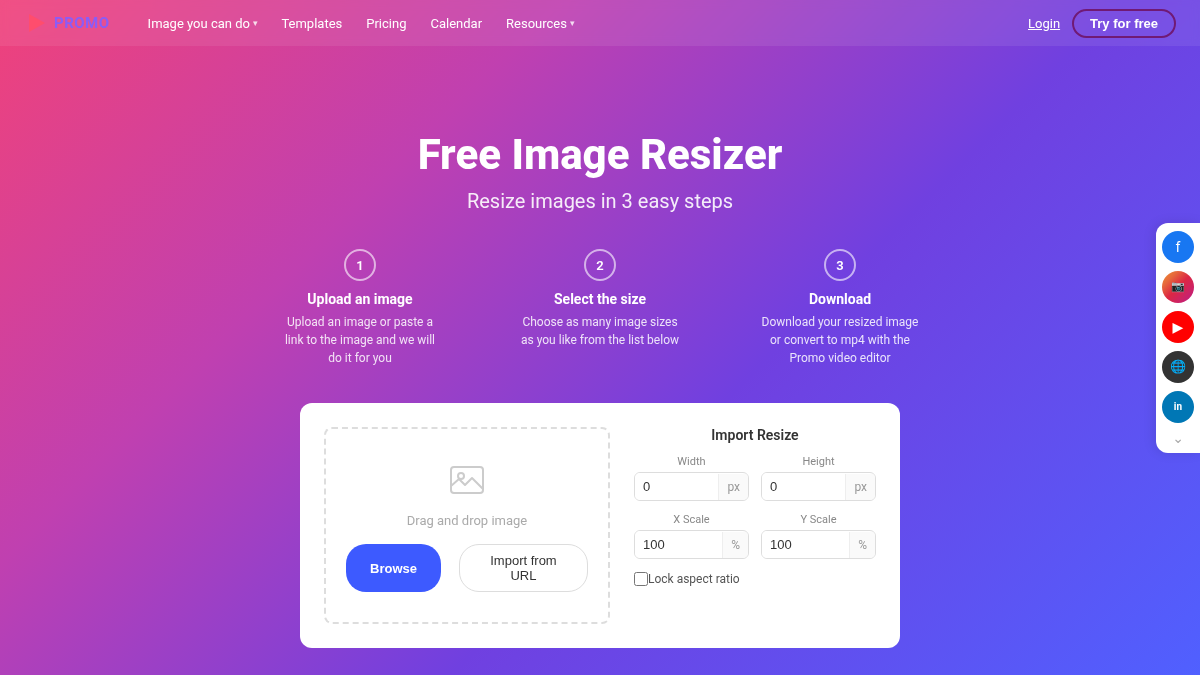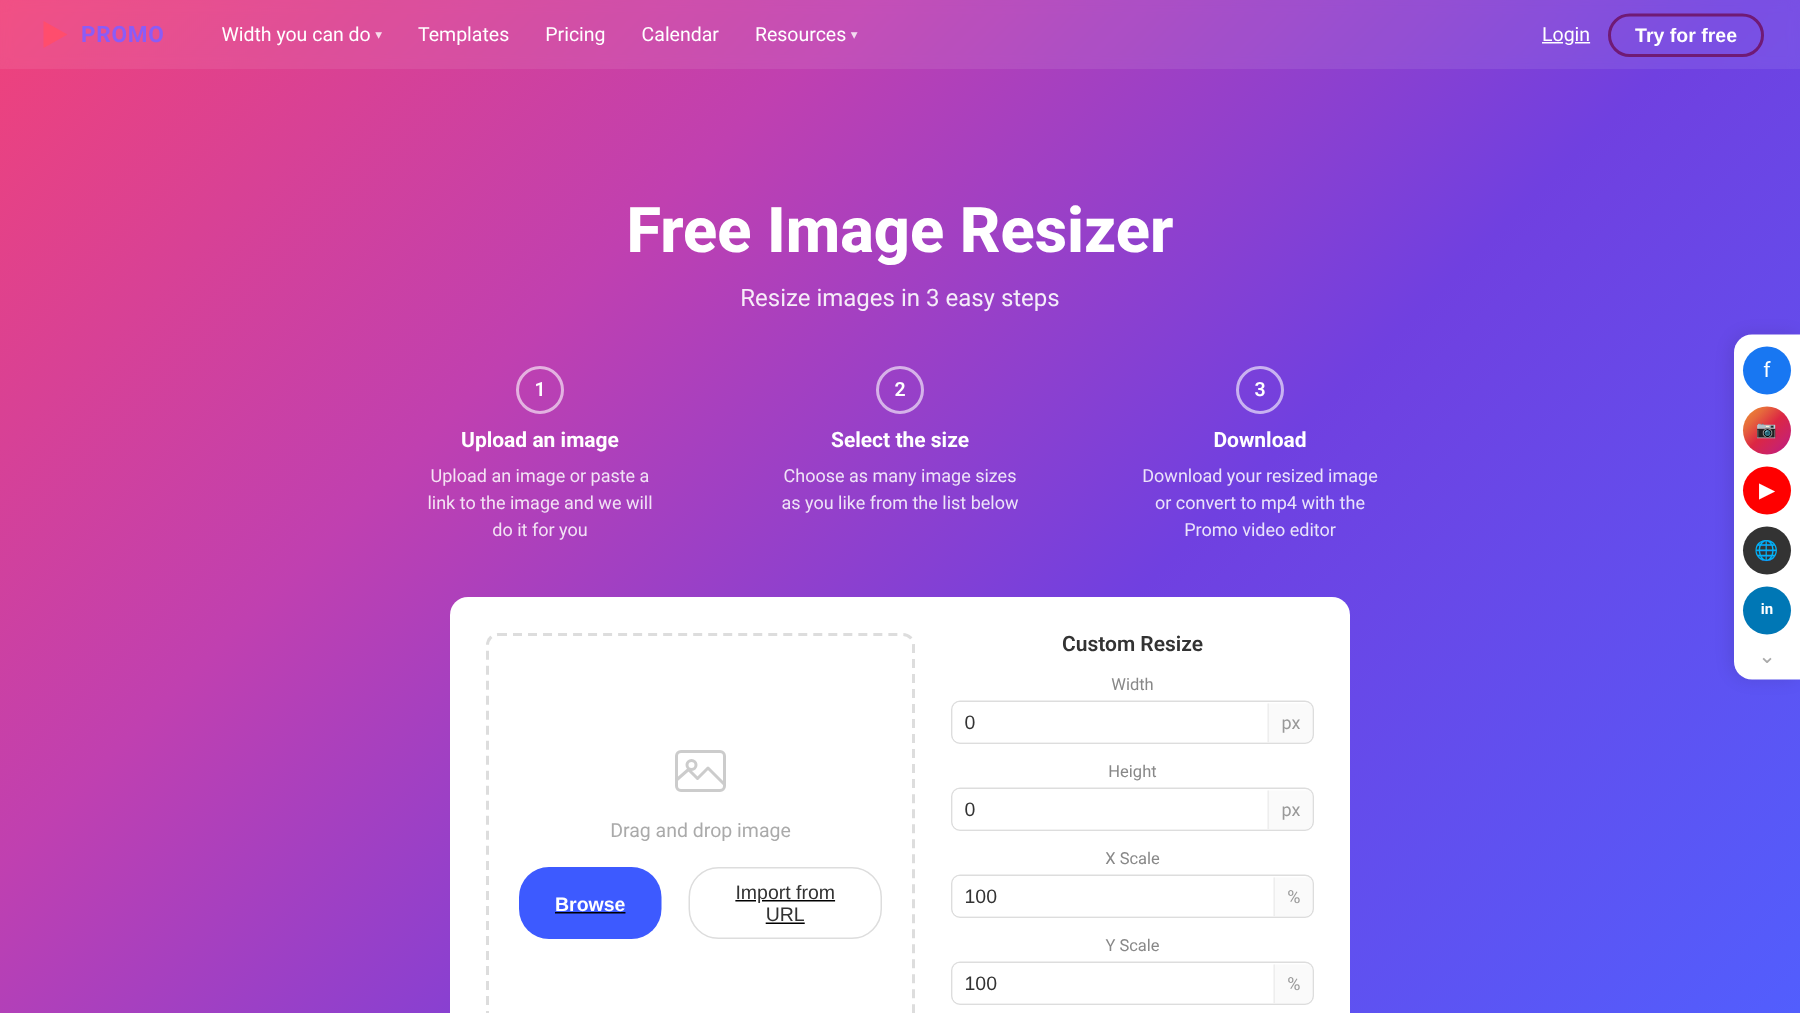--- a/index.html
+++ b/index.html
@@ -41,21 +41,21 @@
     .hero-content {
       text-align: center;
       padding: 48px 20px 0;
     }
     .hero-title {
       color: #fff; font-size: 42px; font-weight: 800;
       margin-bottom: 10px;
       margin-top: 36px;
     }
     .hero-subtitle {
-      color: #fff; font-size: 16px; font-weight: 400; opacity: 0.9;
+      color: #fff; font-size: 20px; font-weight: 400; opacity: 0.9;
       margin-bottom: 36px;
     }
 
     
     .steps {
       display: flex; justify-content: center; gap: 80px;
       margin-bottom: 36px;
     }
     .step { text-align: center; max-width: 160px; }
     .step-circle {
@@ -85,38 +85,38 @@
       border: 2px dashed #ddd;
       border-radius: 8px;
       display: flex; flex-direction: column;
       align-items: center; justify-content: center;
       padding: 30px 20px;
       min-height: 140px;
     }
     .upload-icon { color: #bbb; margin-bottom: 10px; }
     .upload-icon svg { width: 40px; height: 40px; }
     .upload-text { color: #aaa; font-size: 13px; margin-bottom: 16px; }
-    .upload-actions { display: flex; gap: 18px; text-decoration: underline; }
+    .upload-actions { display: flex; gap: 18px; }
     .btn-browse {
       background: #3d5aff; color: #fff;
       border: none; border-radius: 20px;
       padding: 8px 24px; font-size: 13px; font-weight: 600;
       cursor: pointer;
     }
     .btn-url {
       background: #fff; color: #333;
       border: 1.5px solid #ddd; border-radius: 20px;
       padding: 8px 16px; font-size: 13px; font-weight: 500;
       cursor: pointer;
     }
 
     
     .custom-resize { flex: 1; }
     .custom-resize-title { font-size: 14px; font-weight: 600; color: #333; margin-bottom: 12px; }
-    .resize-row { display: flex; gap: 12px; margin-bottom: 12px; flex-direction: column; }
+    .resize-row { display: flex; gap: 12px; margin-bottom: 12px; }
     .resize-field { flex: 1; }
     .resize-field label { font-size: 11px; color: #888; display: block; margin-bottom: 4px; }
     .resize-input-wrap { display: flex; align-items: center; border: 1px solid #ddd; border-radius: 6px; overflow: hidden; }
     .resize-input {
       flex: 1; border: none; outline: none;
       padding: 6px 8px; font-size: 13px; color: #333; width: 100%;
     }
     .resize-unit { padding: 6px 8px; font-size: 12px; color: #999; background: #fafafa; border-left: 1px solid #eee; }
     .lock-row { display: flex; align-items: center; gap: 0; margin-top: 13px; }
     .lock-checkbox { width: 14px; height: 14px; cursor: pointer; }
@@ -153,21 +153,21 @@
 
 <nav class="navbar">
   <div class="nav-logo">
     <svg class="nav-logo-icon" viewBox="0 0 24 24" fill="none">
       <polygon points="5,3 21,12 5,21" fill="#ff4d6d"></polygon>
     </svg>
     <span class="nav-logo-text">PROMO</span>
   </div>
   <div class="nav-links">
     <span class="nav-link">
-      <span>Width you can do</span>
+      <span>Image you can do</span>
       <span class="nav-chevron">▾</span>
     </span>
     <span class="nav-link">
       <span>Templates</span>
     </span>
     <span class="nav-link">
       <span>Pricing</span>
     </span>
     <span class="nav-link">
       <span>Calendar</span>
@@ -217,21 +217,21 @@
           </svg>
         </div>
         <div class="upload-text">Drag and drop image</div>
         <div class="upload-actions">
           <button class="btn-browse">Browse</button>
           <button class="btn-url">Import from URL</button>
         </div>
       </div>
 
       <div class="custom-resize">
-        <div class="custom-resize-title">Custom Resize</div>
+        <div class="custom-resize-title">Import Resize</div>
         <div class="resize-row">
           <div class="resize-field">
             <label>Width</label>
             <div class="resize-input-wrap">
               <input class="resize-input" type="text" value="0" style="">
               <span class="resize-unit">px</span>
             </div>
           </div>
           <div class="resize-field">
             <label>Height</label>

